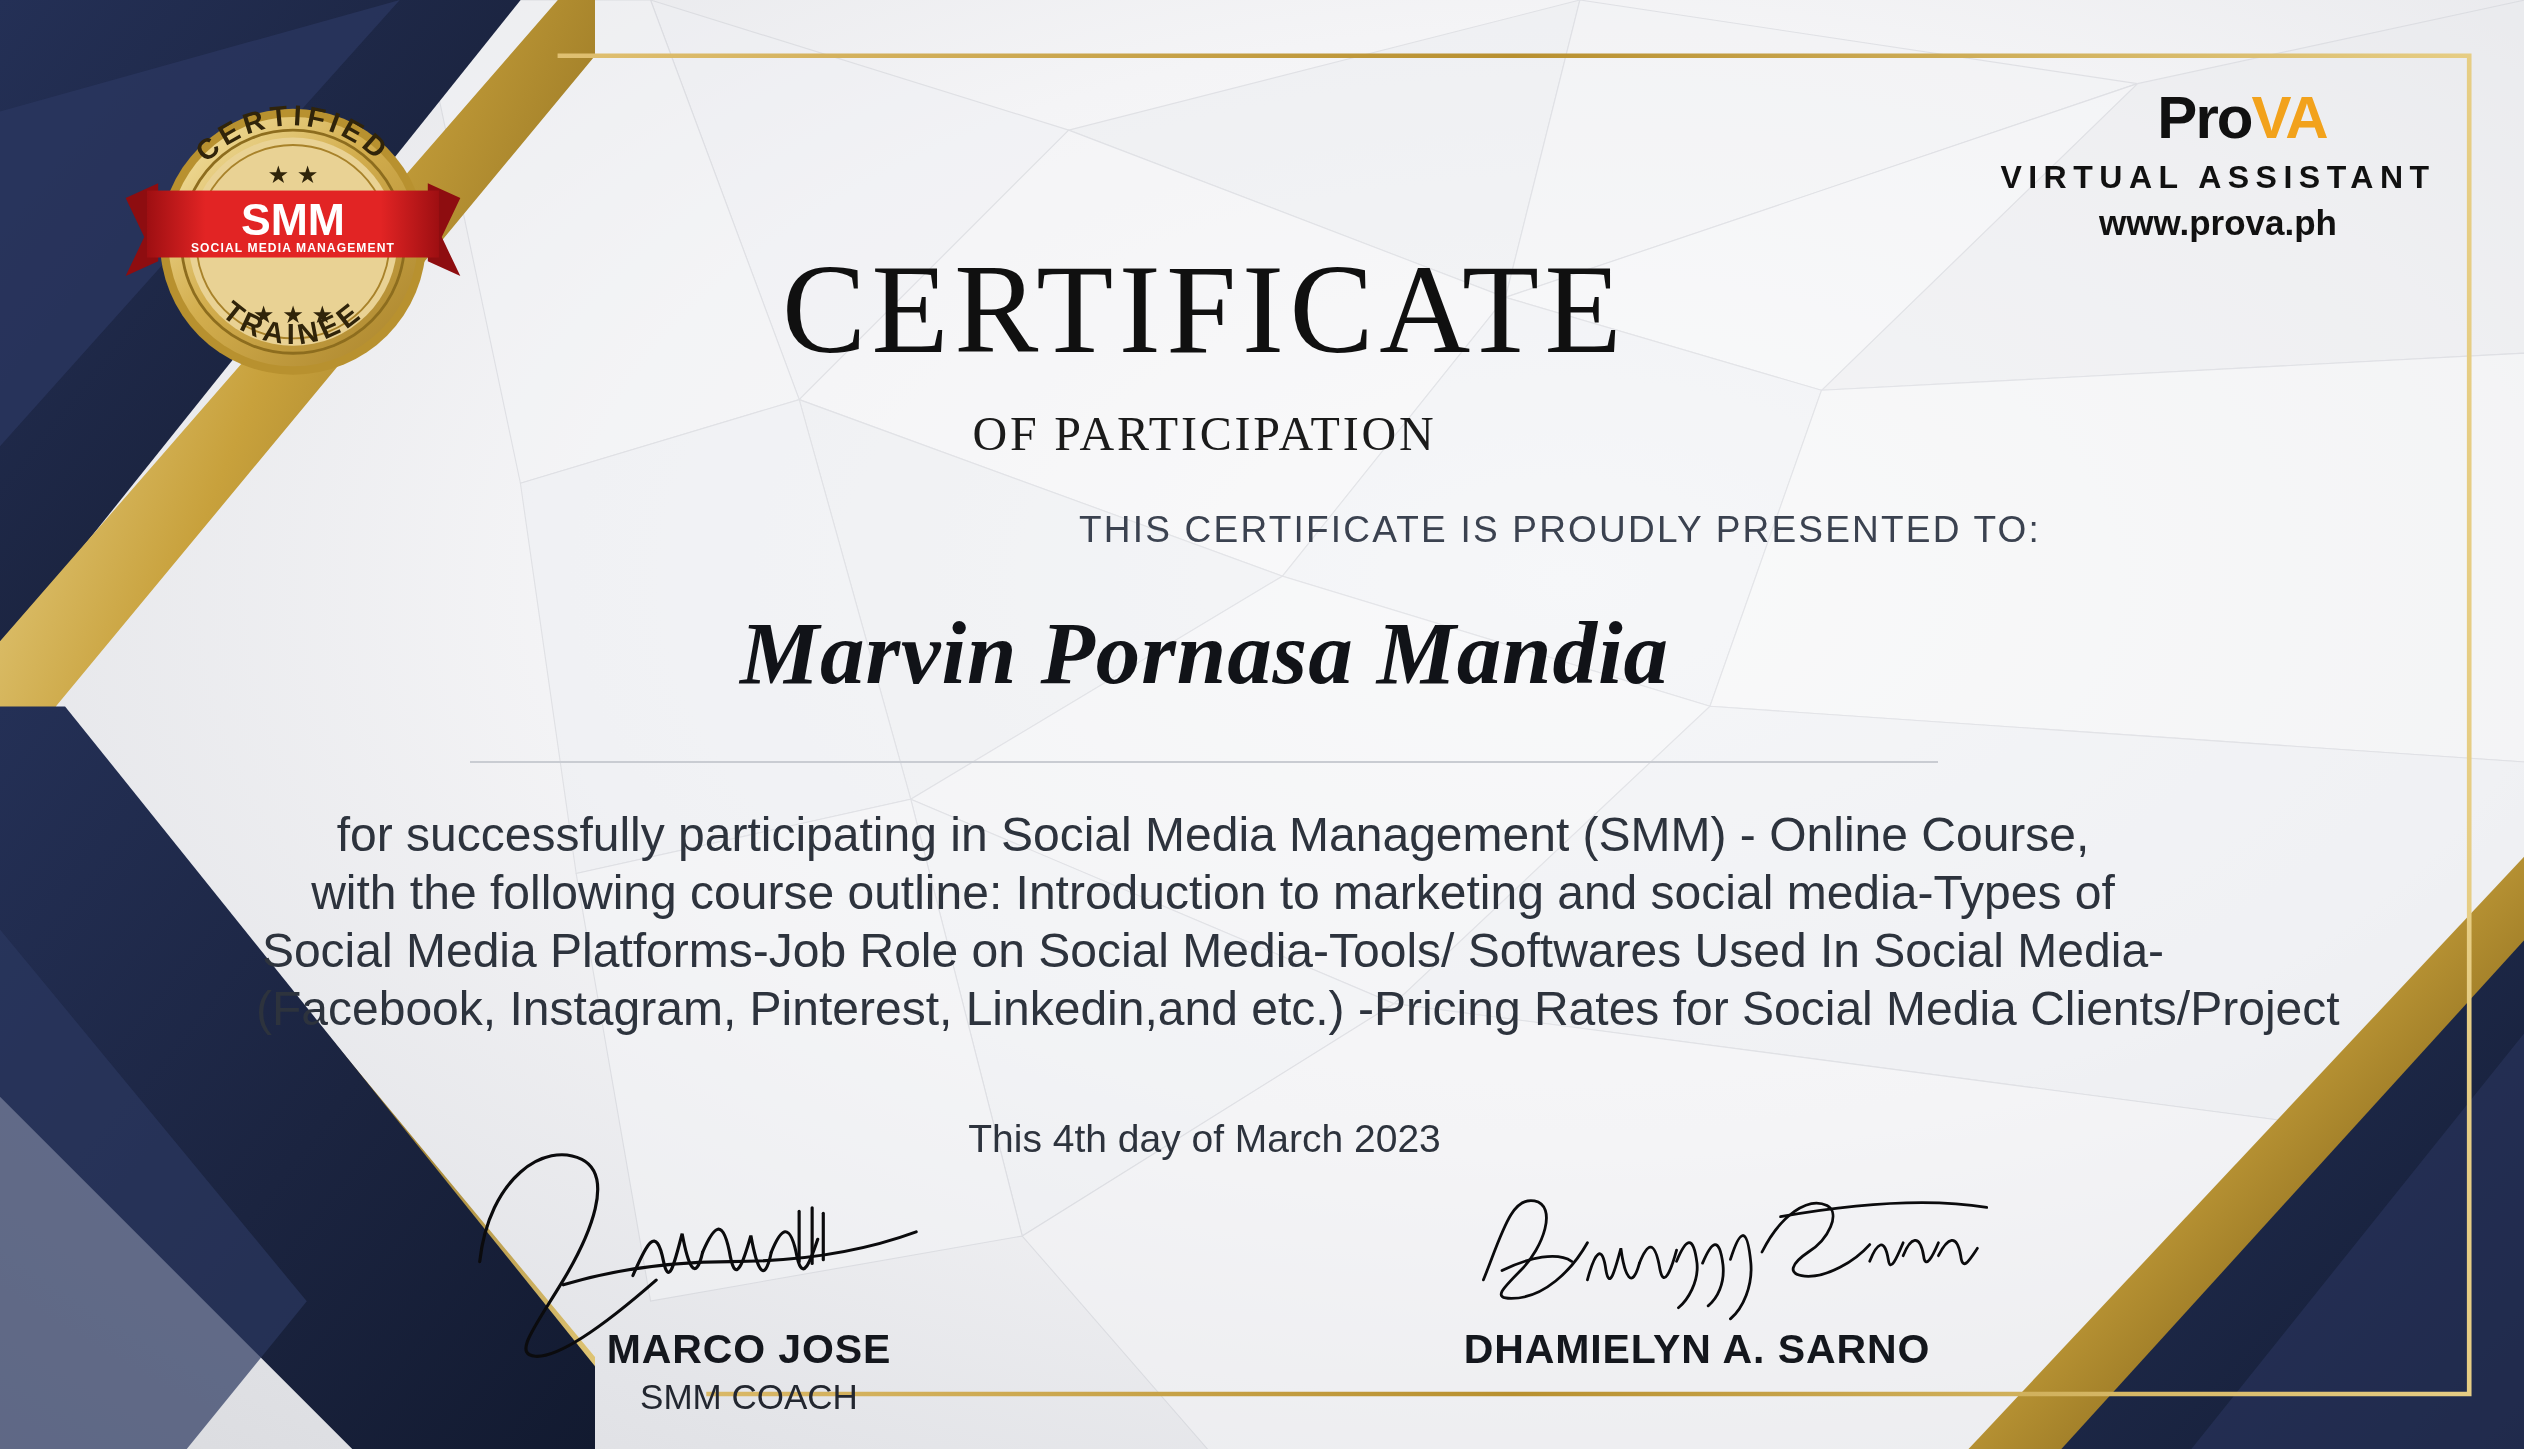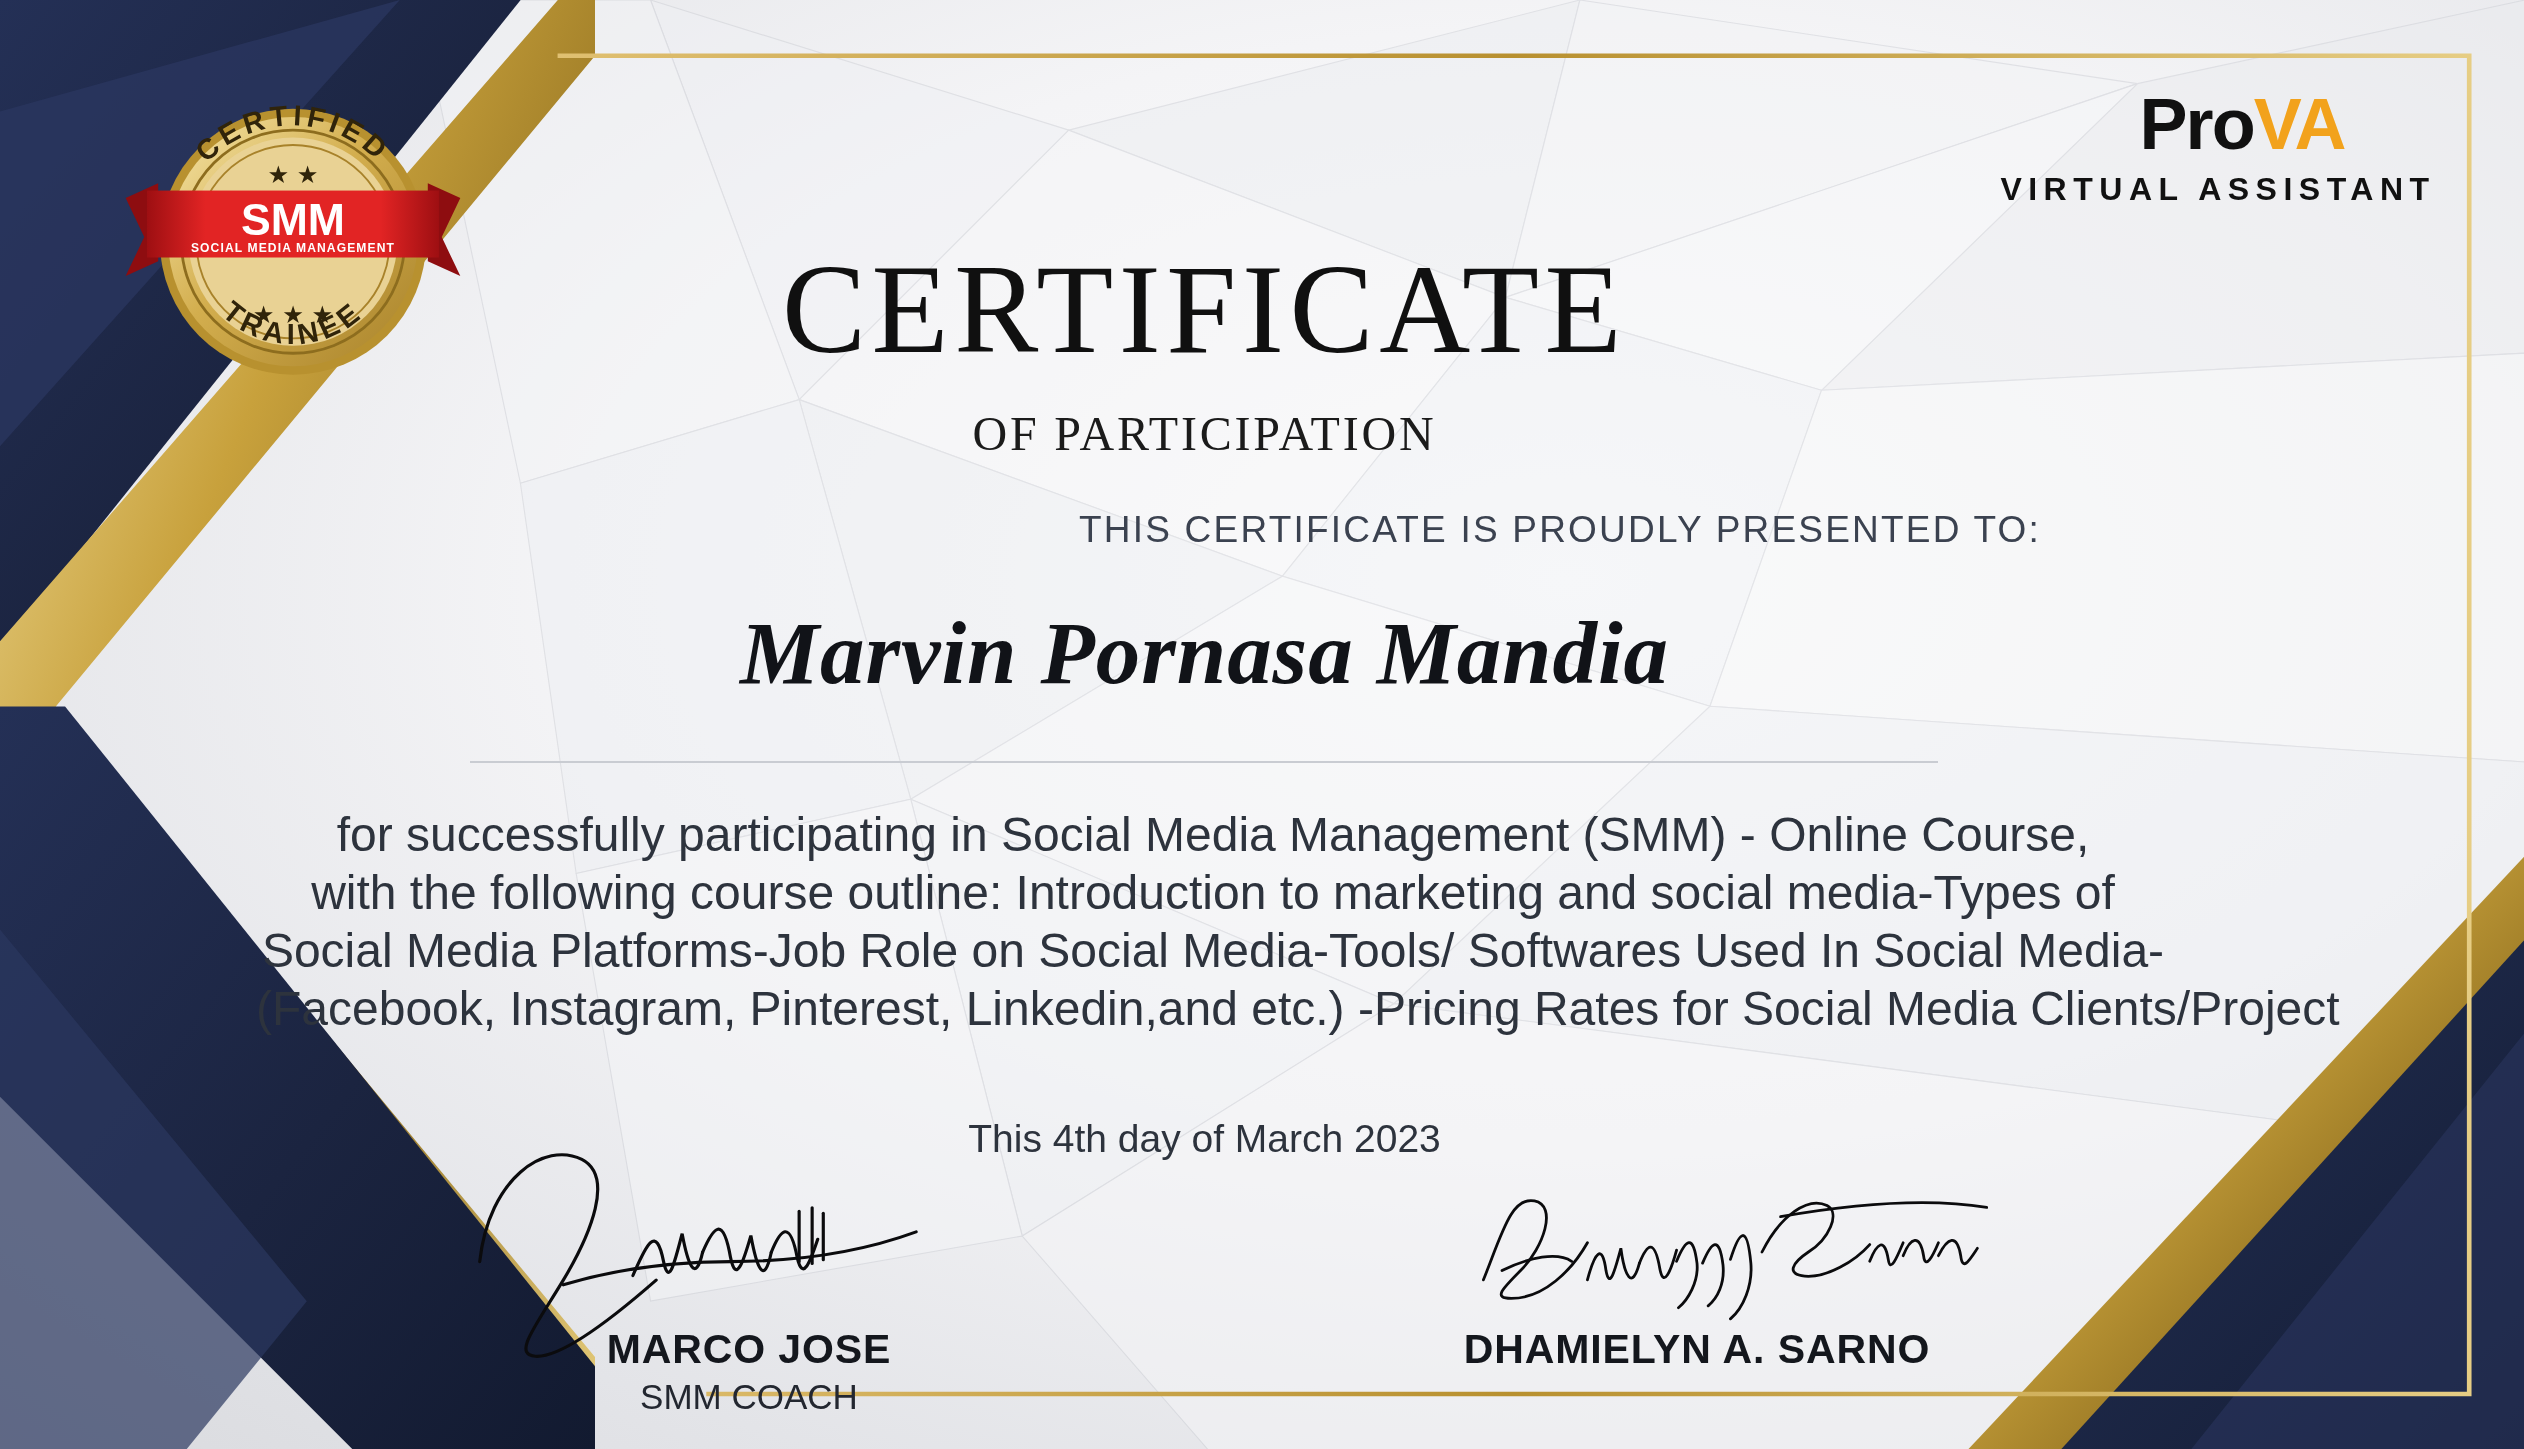--- a/index.html
+++ b/index.html
@@ -179,21 +179,21 @@
   .logo {
     position: absolute;
     right: 84px;
     top: 88px;
     width: 446px;
     text-align: center;
   }
   .logo-mark {
     font-family: "Liberation Sans", sans-serif;
     font-weight: bold;
-    font-size: 72px;
+    font-size: 60px;
     color: #111111;
     line-height: 1;
     letter-spacing: -1.9px;
     position: relative;
     display: inline-block;
     margin-left: 48px;
   }
   .logo-accent { color: #f2a21c; }
   .logo-sub {
     font-family: "Liberation Sans", sans-serif;
@@ -338,20 +338,21 @@
       <text x="185" y="168" text-anchor="middle" font-family="Liberation Sans, sans-serif" font-size="48" font-weight="bold" fill="#ffffff">SMM</text>
       <text x="185" y="186" text-anchor="middle" font-family="Liberation Sans, sans-serif" font-size="13" font-weight="bold" letter-spacing="1.2" fill="#ffffff">SOCIAL MEDIA MANAGEMENT</text>
     </svg>
   </div>
 
   <div class="logo">
     <div class="logo-mark">
       <span>Pro</span><span class="logo-accent">VA</span>
     </div>
     <div class="logo-sub">VIRTUAL ASSISTANT</div>
+    <div class="logo-url">www.prova.ph</div>
   </div>
 
   <div class="content">
 
     <div class="title">CERTIFICATE</div>
     <div class="subtitle">OF PARTICIPATION</div>
     <div class="presented">THIS CERTIFICATE IS PROUDLY PRESENTED TO:</div>
     <div class="recipient">Marvin Pornasa Mandia</div>
     <div class="rule"></div>
 

